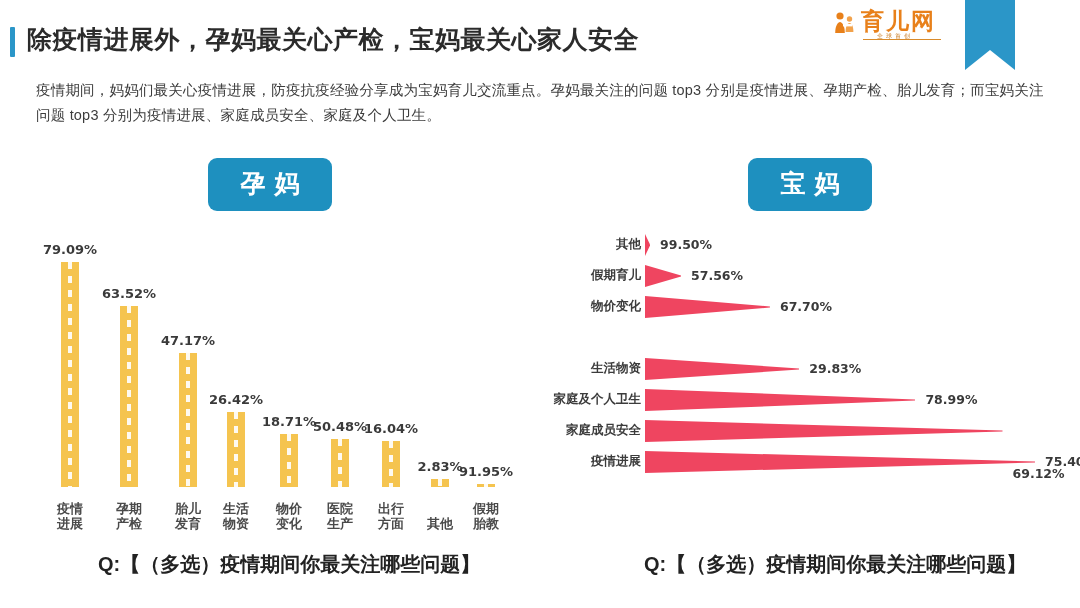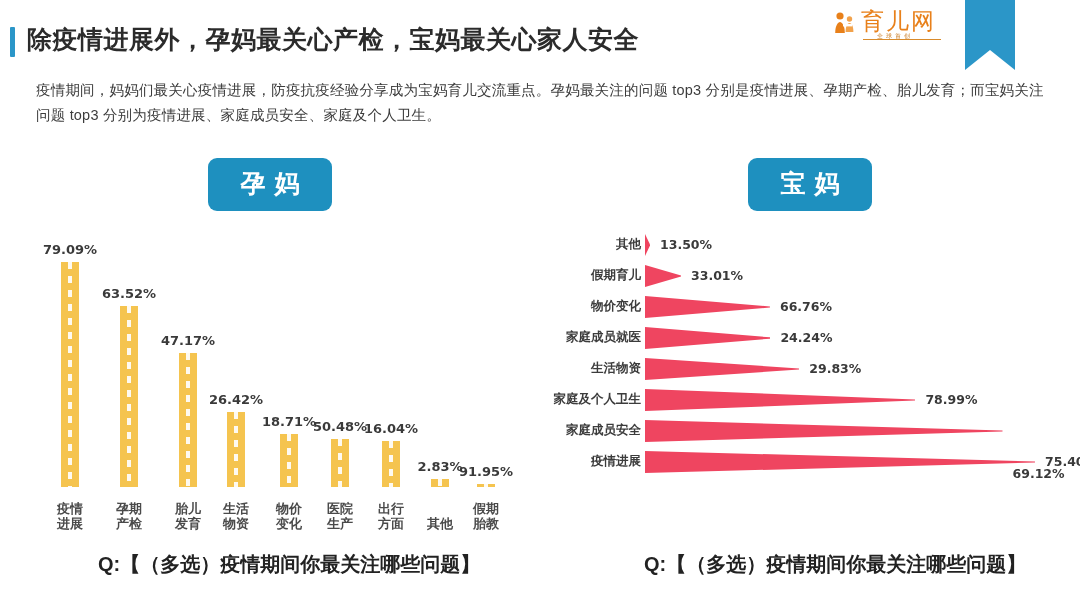--- a/index.html
+++ b/index.html
@@ -23,21 +23,21 @@
   .subtitle{
     position:absolute;left:36px;top:78px;width:1010px;
     font-size:14.5px;line-height:25px;color:#3c3c3c;
     letter-spacing:.2px;
   }
   
   .logo{position:absolute;left:833px;top:6px;width:120px;height:40px;}
   .logo-mark{position:absolute;left:0;top:4px;}
   .logo-word{
     position:absolute;left:28px;top:0px;
-    font-size:23px;font-weight:normal;color:#E8801A;letter-spacing:2px;
+    font-size:23px;font-weight:bold;color:#E8801A;letter-spacing:2px;
     font-family:"DejaVu Sans",sans-serif;
   }
   .logo-sub{
     position:absolute;left:44px;top:26px;font-size:6px;color:#C9791E;letter-spacing:3px;
   }
   .logo-underline{position:absolute;left:30px;top:33px;width:78px;height:1px;background:#D98B2B;}
   .ribbon{position:absolute;left:965px;top:0px;}
   
   .badge{
     position:absolute;
@@ -179,42 +179,35 @@
       <div class="bar-label">假期<br>胎教</div>
     </div>
   </div>
 
 <div class="chart-right">
     <div class="wedge-row" style="top: 0px;">
       <div class="wedge-label">其他</div>
       <div class="wedge-shape" style="width: 5px;"><svg width="5" height="22" viewBox="0 0 5 22" preserveAspectRatio="none">
           <path d="M0 0 L5 10.4 L5 11.6 L0 22 Z" fill="#EF4560"></path>
         </svg></div>
-      <div class="wedge-value" style="left: 104px;">13.50%</div>
+      <div class="wedge-value" style="left: 104px;">99.50%</div>
     </div>
     <div class="wedge-row" style="top: 31px;">
       <div class="wedge-label">假期育儿</div>
       <div class="wedge-shape" style="width: 36px;"><svg width="36" height="22" viewBox="0 0 36 22" preserveAspectRatio="none">
           <path d="M0 0 L36 10.4 L36 11.6 L0 22 Z" fill="#EF4560"></path>
         </svg></div>
-      <div class="wedge-value" style="left: 135px;">33.01%</div>
+      <div class="wedge-value" style="left: 135px;">57.56%</div>
     </div>
     <div class="wedge-row" style="top: 62px;">
       <div class="wedge-label">物价变化</div>
       <div class="wedge-shape" style="width: 124.966px;"><svg width="124.9655172413793" height="22" viewBox="0 0 124.9655172413793 22" preserveAspectRatio="none">
           <path d="M0 0 L124.9655172413793 10.4 L124.9655172413793 11.6 L0 22 Z" fill="#EF4560"></path>
         </svg></div>
-      <div class="wedge-value" style="left: 223.966px;">66.76%</div>
-    </div>
-    <div class="wedge-row" style="top: 93px;">
-      <div class="wedge-label">家庭成员就医</div>
-      <div class="wedge-shape" style="width: 125.379px;"><svg width="125.37931034482756" height="22" viewBox="0 0 125.37931034482756 22" preserveAspectRatio="none">
-          <path d="M0 0 L125.37931034482756 10.4 L125.37931034482756 11.6 L0 22 Z" fill="#EF4560"></path>
-        </svg></div>
-      <div class="wedge-value" style="left: 224.379px;">24.24%</div>
+      <div class="wedge-value" style="left: 223.966px;">67.70%</div>
     </div>
     <div class="wedge-row" style="top: 124px;">
       <div class="wedge-label">生活物资</div>
       <div class="wedge-shape" style="width: 154.293px;"><svg width="154.29310344827584" height="22" viewBox="0 0 154.29310344827584 22" preserveAspectRatio="none">
           <path d="M0 0 L154.29310344827584 10.4 L154.29310344827584 11.6 L0 22 Z" fill="#EF4560"></path>
         </svg></div>
       <div class="wedge-value" style="left: 253.293px;">29.83%</div>
     </div>
     <div class="wedge-row" style="top: 155px;">
       <div class="wedge-label">家庭及个人卫生</div>

